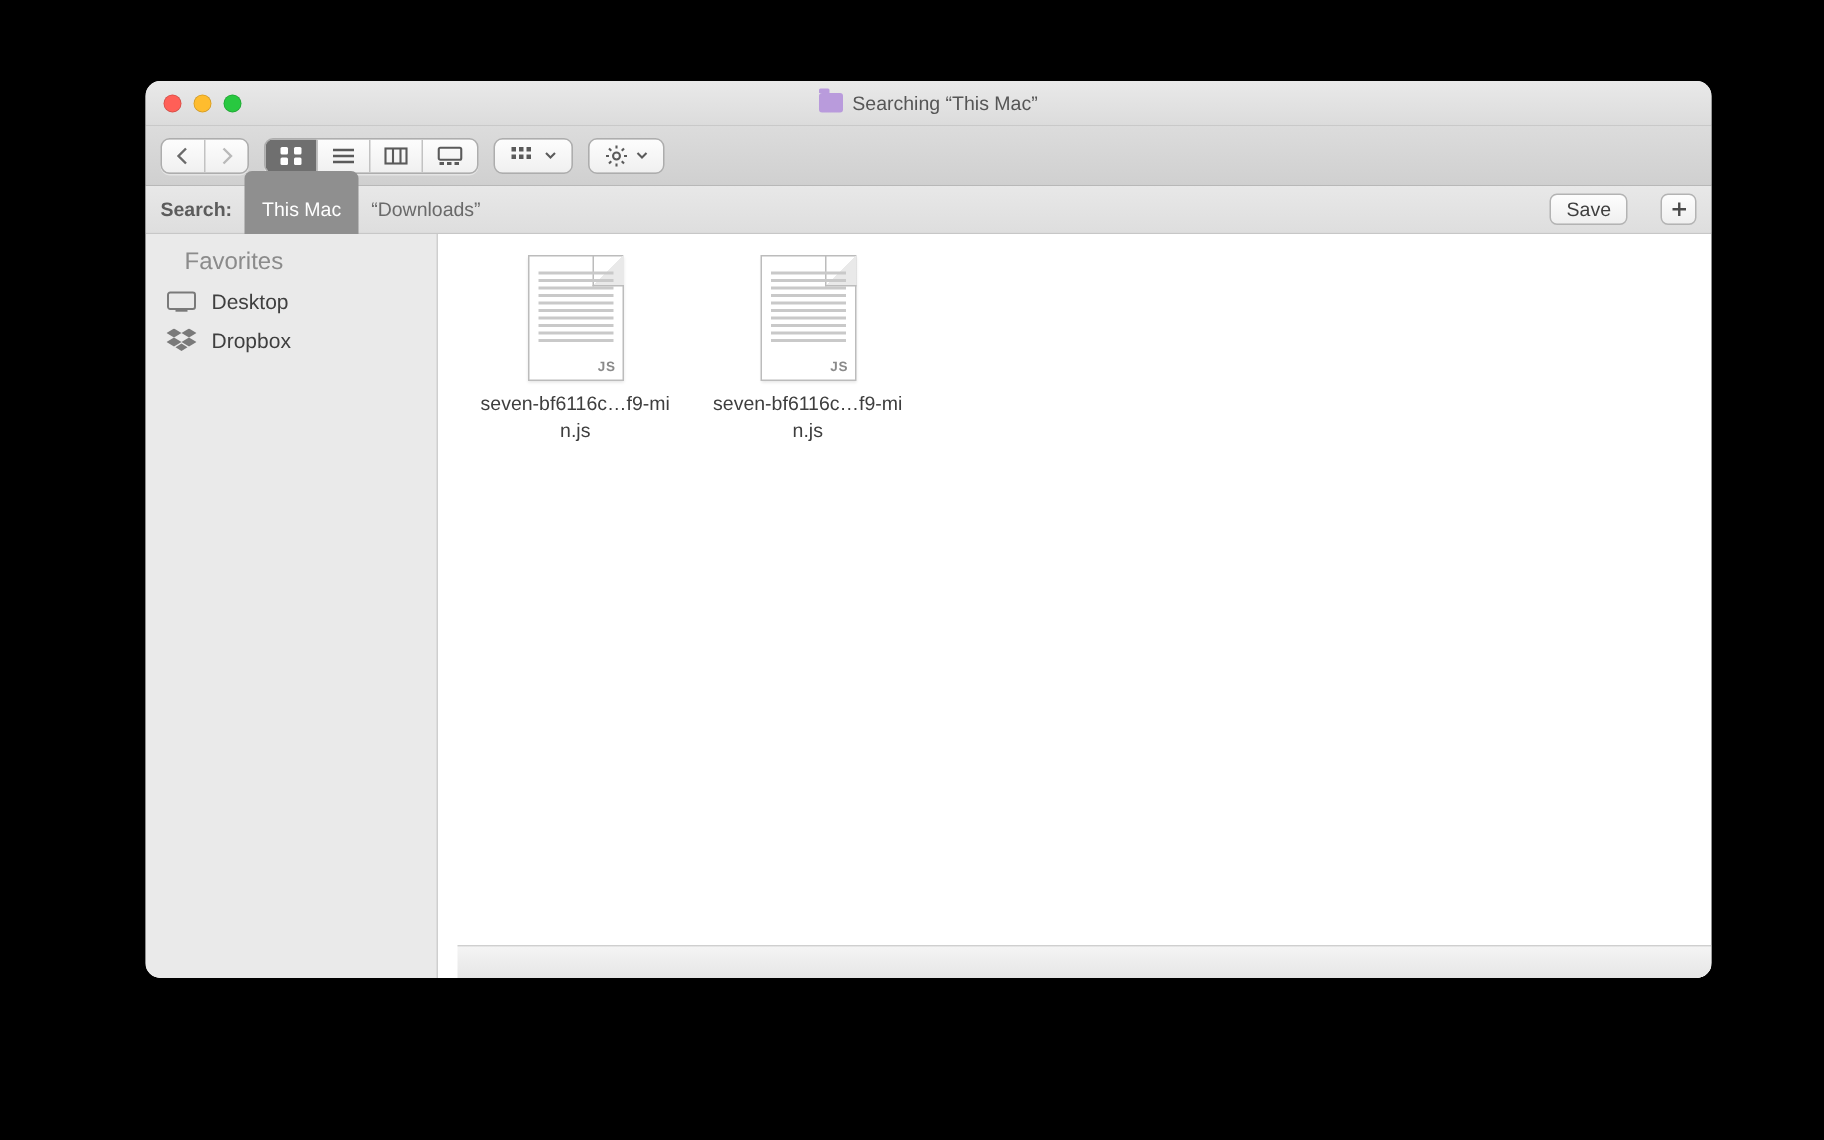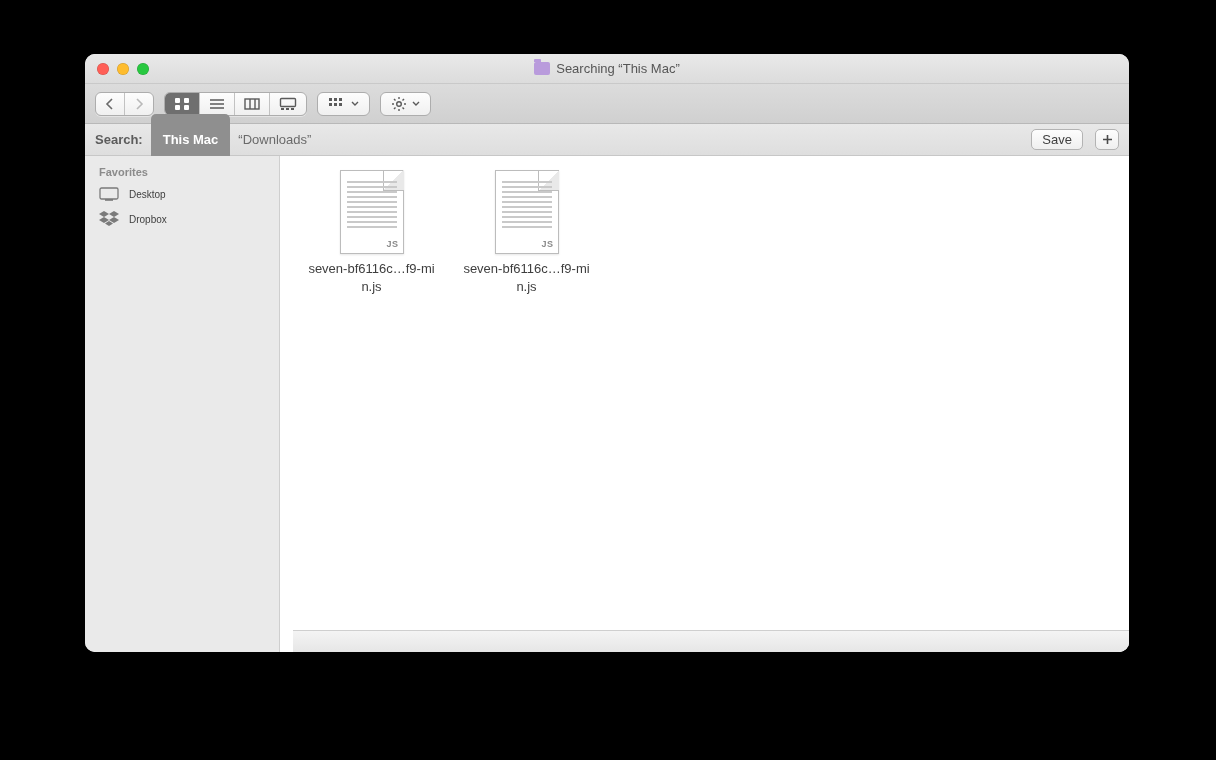--- a/index.html
+++ b/index.html
@@ -6,21 +6,21 @@
   html, body { height: 100%; }
   body {
     background: #000;
     font-family: -apple-system, "Helvetica Neue", Arial, sans-serif;
     font-size: 13px;
     color: #3b3b3b;
     -webkit-font-smoothing: antialiased;
   }
   .window {
     position: absolute;
-    left: 85px; top: 54px;
+    left: 97px; top: 54px;
     width: 1044px; height: 598px;
     background: #fff;
     border-radius: 10px;
     box-shadow: 0 20px 50px rgba(0,0,0,0.6), 0 0 0 1px rgba(0,0,0,0.25);
     overflow: hidden;
     display: flex;
     flex-direction: column;
   }
   
   .titlebar {
@@ -146,24 +146,24 @@
     gap: 8px;
     font-size: 13px;
     font-weight: 700;
     color: #5c5c5c;
   }
   .scope-pill {
     background: #8f8f8f;
     color: #fff;
     padding: 18px 12px;
     border-radius: 5px;
-    font-weight: 700;
+    font-weight: 400;
   }
   .scope-other { color: #6a6a6a; font-weight: 400; cursor: default; }
-  .scopebar .right { margin-left: auto; display: flex; gap: 12px; padding-left: 37px; }
+  .scopebar .right { margin-left: auto; display: flex; gap: 22px; padding-left: 37px; }
   .mini-btn {
     border: 1px solid #b3b3b3;
     border-radius: 5px;
     background: linear-gradient(#fdfdfd,#efefef);
     height: 21px;
     padding: 0 10px;
     font-size: 13px;
     color: #3f3f3f;
     display: flex; align-items: center; justify-content: center;
   }
@@ -175,28 +175,29 @@
     overflow: hidden;
   }
   .sidebar {
     width: 195px;
     background: #eaeaea;
     border-right: 1px solid #cfcfcf;
     padding: 8px 0;
   }
   .side-header {
     padding: 2px 14px 4px;
-    font-size: 11px;
+    font-size: 16px;
     color: #8b8b8b;
-    font-weight: 700;
+    font-weight: 400;
+    margin-left: 12px;
   }
   .side-item {
     display: flex; align-items: center; gap: 10px;
     padding: 5px 14px;
-    font-size: 10px;
+    font-size: 14px;
     color: #3f3f3f;
     cursor: default;
   }
   .side-item .ico { width: 20px; display:flex; justify-content:center; color:#7a7a7a; }
   .content {
     flex: 1;
     display: flex; flex-direction: column;
     background: #fff;
     margin-left: 13px;
   }

